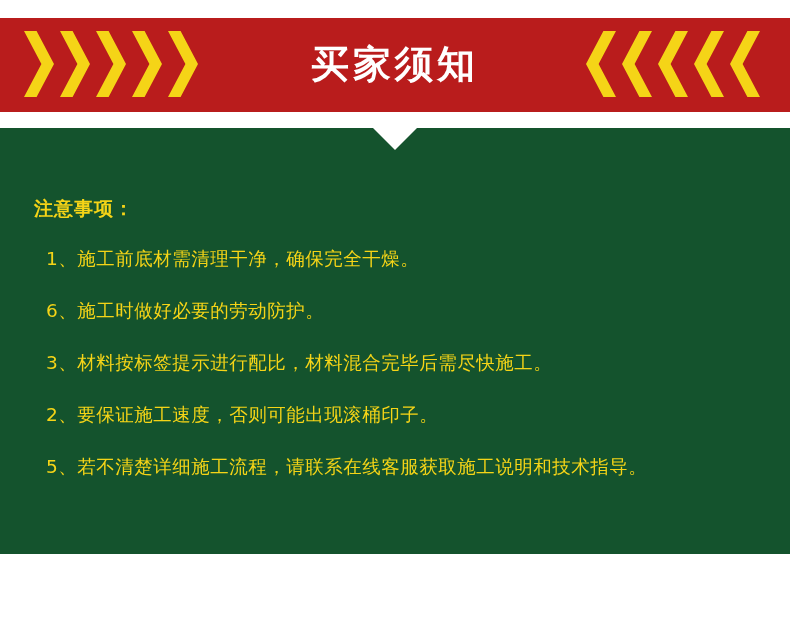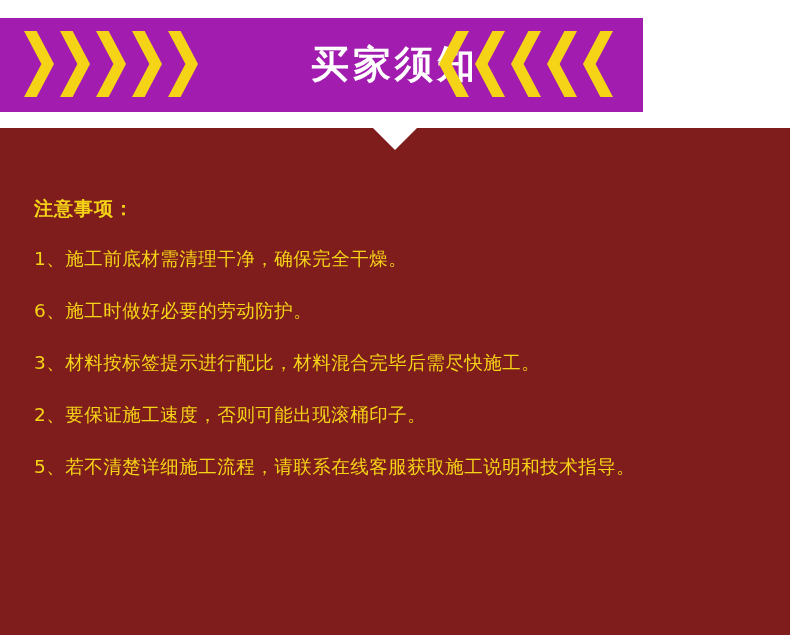--- a/index.html
+++ b/index.html
@@ -16,23 +16,23 @@
   .page {
     position: relative;
     width: 790px;
     height: 635px;
     background: #ffffff;
   }
 
   
   .banner {
     position: relative;
-    width: 643px;
+    width: 790px;
     height: 128px;
-    background: #a21caf;
+    background: #b91c1c;
     overflow: hidden;
   }
   .banner-inner {
     position: absolute;
     left: 0; top: 0;
     width: 790px;
     height: 128px;
     display: flex;
     align-items: center;
     justify-content: center;
@@ -83,22 +83,22 @@
     position: absolute;
     left: 0; bottom: 0;
     width: 790px; height: 16px;
     background: #ffffff;
   }
 
   
   .body-panel {
     position: relative;
     width: 790px;
-    height: 507px;
-    background: #7f1d1d;
+    height: 426px;
+    background: #14532d;
   }
   
   .notch {
     position: absolute;
     left: 50%;
     top: 0;
     transform: translateX(-50%);
     width: 0;
     height: 0;
     border-left: 22px solid transparent;
@@ -114,21 +114,21 @@
   }
   .notice-heading {
     color: #f5d417;
     font-size: 19px;
     font-weight: bold;
     letter-spacing: 1px;
     margin: 0 0 22px 4px;
   }
   .notice-list {
     list-style: none;
-    margin: 0;
+    margin: 12px;
     padding: 0;
   }
   .notice-item {
     color: #f5d417;
     font-size: 18.5px;
     line-height: 1.62;
     margin: 0 0 22px 4px;
     letter-spacing: 0.5px;
   }
   .notice-item.last {

